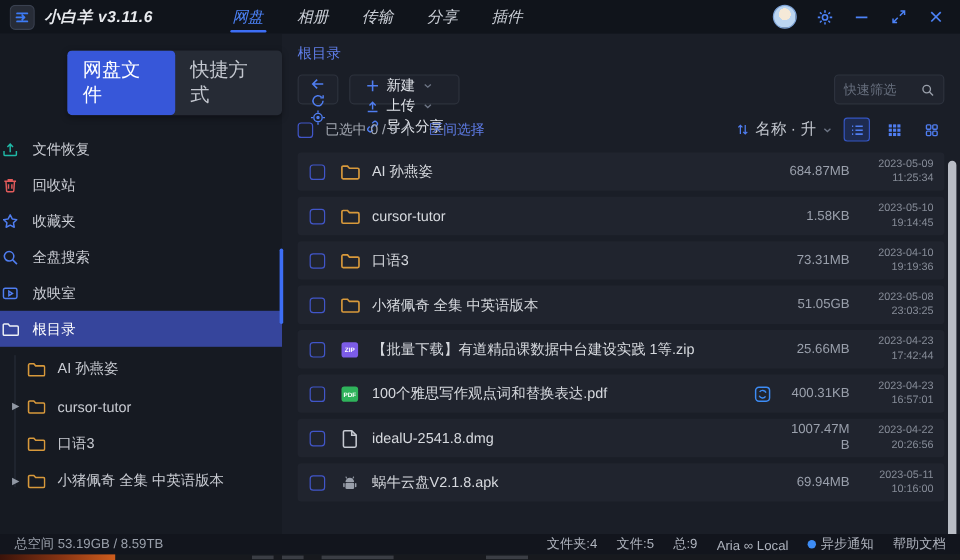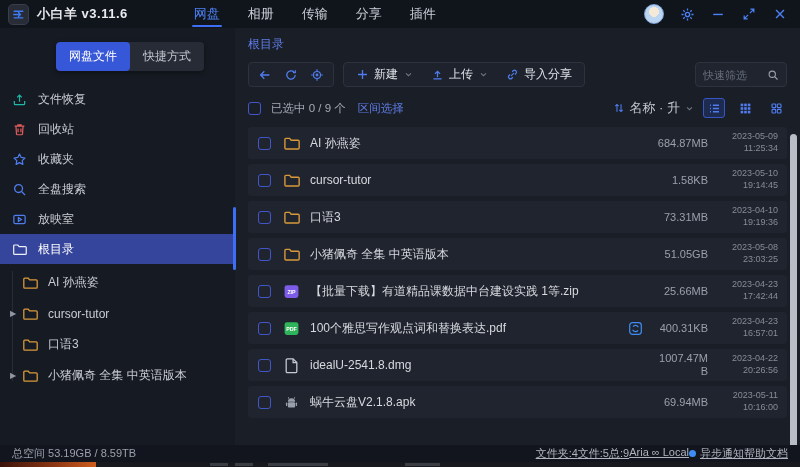--- a/index.html
+++ b/index.html
@@ -1,56 +1,56 @@
 <!DOCTYPE html>
 <html><head>
 <meta charset="utf-8">
 <style>
   * { margin:0; padding:0; box-sizing:border-box; }
   html,body { background:#0c0e13; }
   body { font-family:"Liberation Sans","DejaVu Sans",sans-serif; }
   .app { position:relative; width:800px; height:467px; background:#1a1e27; overflow:hidden; color:#d6d9de; }
 
   
-  .titlebar { height:28px; background:#10141b; display:flex; align-items:center; padding:0 12px 0 8px; }
+  .titlebar { height:28px; background:#10141b; display:flex; align-items:center; padding:0 12px 0 8px;font-style:italic; }
   .logo { width:21px; height:21px; margin-right:8px; flex:none; }
   .app-title { font-size:13px; font-weight:bold; color:#e8eaee; letter-spacing:.5px; }
   .main-tabs { display:flex; margin-left:52px; height:28px; }
   .main-tab { position:relative; display:flex; align-items:center; height:28px; padding:0 14px; font-size:13px; color:#ccd0d8; cursor:pointer; }
   .main-tab.active { color:#4c82f7; }
   .main-tab.active::after { content:""; position:absolute; left:12px; right:12px; bottom:1px; height:2px; border-radius:1px; background:#3d6ef5; }
   .titlebar-right { margin-left:auto; display:flex; align-items:center; gap:15px; color:#4c82f7; }
   .avatar { width:20px; height:20px; border-radius:50%; background:radial-gradient(circle at 50% 38%, #f5e9d8 0 34%, #bcd6f2 35% 100%); border:1px solid #7ea4d8; }
   .tb-icon { width:16px; height:16px; display:flex; align-items:center; justify-content:center; cursor:pointer; }
   .tb-icon svg { display:block; }
 
   
   .body { display:flex; height:439px; }
 
   
   .sidebar { position:relative; width:235px; flex:none; background:#161a22; padding-top:14px; }
-  .side-tabs { display:inline-flex; margin-left:56px; background:#262b35; border-radius:4px; font-size:12px; overflow:hidden; box-shadow:0 2px 5px rgba(0,0,0,.35); }
+  .side-tabs { display:inline-flex; margin-left:56px; background:#262b35; border-radius:4px; font-size:16px; overflow:hidden; box-shadow:0 2px 5px rgba(0,0,0,.35); }
   .side-tab { padding:6px 13px; color:#c3c7cf; cursor:pointer; }
   .side-tab.active { background:#3757d9; color:#fff; border-radius:4px; }
   .nav-items { margin-top:13px; }
-  .nav-item { height:30px; display:flex; align-items:center; padding-left:11px; font-size:12px; color:#c9ccd3; cursor:pointer; }
+  .nav-item { height:30px; display:flex; align-items:center; font-size:12px; color:#c9ccd3; cursor:pointer; }
   .nav-item .nico { width:16px; height:16px; margin-right:11px; display:flex; align-items:center; justify-content:center; }
   .nav-item.selected { background:#36459c; color:#ffffff; }
   .tree { position:relative; margin-top:3px; }
   .tree::before { content:""; position:absolute; left:12px; top:4px; bottom:10px; width:1px; background:#272c37; }
   .tree-item { height:31px; display:flex; align-items:center; padding-left:6px; font-size:12px; color:#c9ccd3; cursor:pointer; position:relative; }
   .caret { width:14px; flex:none; color:#9097a3; font-size:8px; display:flex; align-items:center; justify-content:center; }
   .tree-item .fico { width:16px; height:16px; margin:0 10px 0 2px; flex:none; }
   .side-scroll { position:absolute; right:-1px; top:179px; width:3px; height:63px; background:#3d6ef5; border-radius:2px; }
 
   
   .content { position:relative; flex:1; padding:8px 13px 0 13px; overflow:hidden; }
   .breadcrumb { font-size:12px; color:#5f7de8; margin-bottom:9px; cursor:pointer; }
   .toolbar { display:flex; align-items:center; margin-bottom:10px; }
-  .tgroup { display:flex; align-items:flex-start; height:25px; background:#1e222c; border:1px solid #2d323d; border-radius:4px; padding:0 3px; margin-right:9px; }
+  .tgroup { display:flex; align-items:flex-start; height:25px; background:#1e222c; border:1px solid #2d323d; border-radius:4px; padding:0 3px; margin-right:9px;flex-direction:column; }
   .tbtn { display:flex; align-items:center; justify-content:center; padding:0 6px; height:100%; color:#4f7df0; cursor:pointer; }
   .tbtn-label { display:flex; align-items:center; gap:5px; padding:0 9px; height:100%; font-size:12px; color:#dfe2e8; cursor:pointer; }
   .tbtn-label svg { flex:none; }
   .chev { color:#6d7585; margin-left:1px; }
   .search-box { margin-left:auto; width:92px; height:25px; background:#20242e; border:1px solid #2d323d; border-radius:4px; display:flex; align-items:center; padding:0 7px; }
   .search-box input { flex:1; min-width:0; background:transparent; border:none; outline:none; font-size:11px; color:#cfd3da; font-family:inherit; }
   .search-box input::placeholder { color:#68707f; }
   .search-box .sico { color:#9aa0ab; flex:none; }
 
   .list-header { display:flex; align-items:center; height:22px; margin-bottom:8px; font-size:11.5px; }
@@ -67,21 +67,21 @@
   .frow { height:32px; display:flex; align-items:center; background:#20242e; border-radius:3px; margin-bottom:5px; padding:0 9px 0 10px; cursor:pointer; }
   .frow .fico { width:17px; height:17px; margin-left:12px; flex:none; }
   .fname { flex:1; margin-left:10px; font-size:12px; color:#d6d9de; white-space:nowrap; overflow:hidden; text-overflow:ellipsis; }
   .fbadge { width:15px; height:15px; margin-right:9px; flex:none; }
   .fsize { width:56px; text-align:right; font-size:11px; color:#9aa0ac; line-height:1.15; word-break:break-all; flex:none; }
   .fdate { width:62px; margin-left:8px; text-align:right; font-size:9px; color:#868c98; line-height:1.3; flex:none; }
   .scroll-thumb { position:absolute; right:3px; top:106px; width:7px; height:320px; background:#c7cbd2; border-radius:4px; opacity:.92; }
 
   
   .statusbar { position:absolute; left:0; right:0; bottom:5px; height:17px; background:#12151d; display:flex; align-items:center; padding:0 12px; font-size:11px; color:#9aa0ab; z-index:6; }
-  .sb-right { margin-left:auto; display:flex; align-items:flex-start; gap:0; color:#aeb3bd;text-decoration:underline; }
+  .sb-right { margin-left:auto; display:flex; align-items:flex-end; gap:16px; color:#aeb3bd; }
   .sb-item { display:flex; align-items:center; gap:4px; cursor:pointer; }
   .notify-dot { width:7px; height:7px; border-radius:50%; background:#3d8cf5; }
 
   .sliver { position:absolute; left:0; right:0; bottom:0; height:5px; background:#17191e; z-index:7; }
   .sliver .heat { position:absolute; left:0; top:0; bottom:0; width:96px; background:linear-gradient(90deg,#3a130a,#8a3513 55%,#cf5d1d); }
   .sliver .blk { position:absolute; top:1px; bottom:1px; background:#3a3d44; }
   svg { display:block; }
 </style>
 </head>
 <body>

